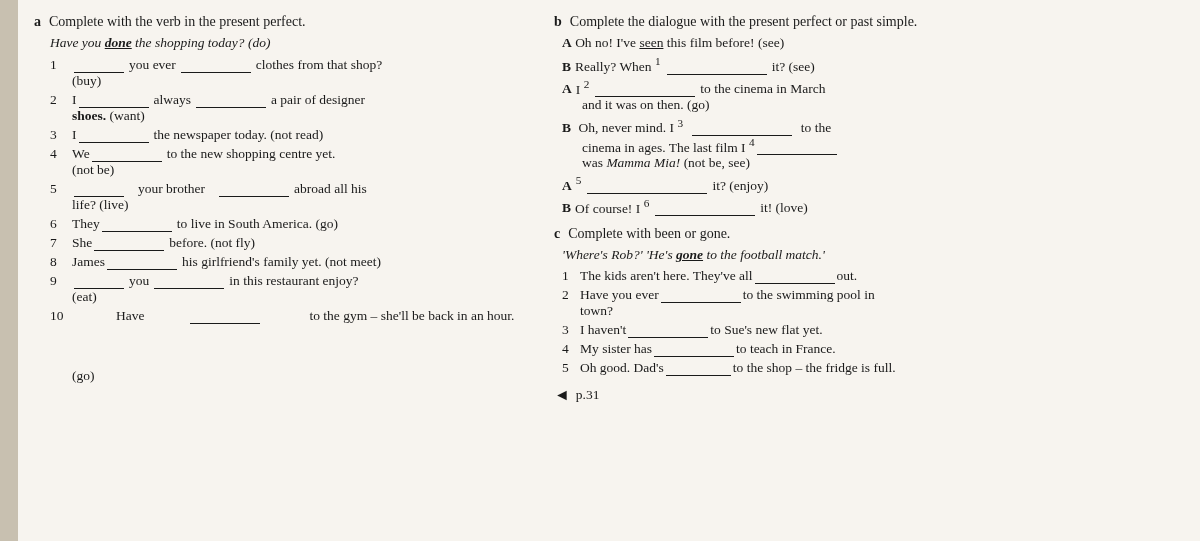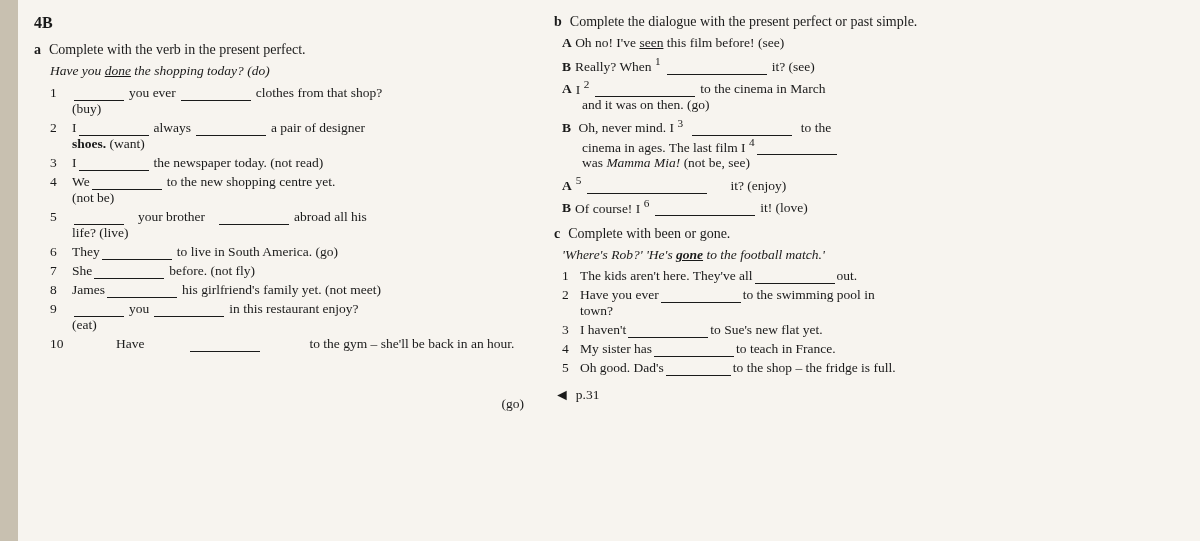--- a/index.html
+++ b/index.html
@@ -106,32 +106,31 @@
       padding-left: 16px;
     }
 
     .bold {
       font-weight: bold;
     }
 
     .example-link {
       text-decoration: underline;
       font-style: italic;
-      font-weight: normal;
+      font-weight: bold;
     }
   </style>
 </head>
 <body>
 
 <div class="page">
   <div class="left-border"></div>
   <div class="content-area">
 
     <div class="left-column">
-      <div class="top-label">4B</div>
 
       <div class="sub-section">
         <div style="display:flex; gap:8px; margin-bottom:5px;">
           <span class="bold">a</span>
           <span>Complete with the verb in the present perfect.</span>
         </div>
         <div class="example-line indent">
           <span>Have you <span class="example-link">done</span> the shopping today? (do)</span>
         </div>
 
@@ -206,21 +205,21 @@
           <span class="blank"></span>
           <span style="margin-left:3px;"> in this restaurant enjoy?</span>
           <div style="width:100%; padding-left:22px;">(eat)</div>
         </div>
 
         <div style="display:flex; margin-bottom:3px; font-size:13.5px; padding-left:16px; flex-wrap:wrap; align-items:flex-end;gap:44px;">
           <span style="min-width:22px;">10</span>
           <span>Have </span>
           <span class="blank"></span>
           <span style="margin-left:3px;"> to the gym – she'll be back in an hour.</span>
-          <div style="width:100%; padding-left:22px;text-align:right;">(go)</div>
+          <div style="width:100%; padding-left:22px;">(go)</div>
         </div>
       </div>
     </div>
 
     <div class="right-column">
 
       <div class="sub-section">
         <div style="display:flex; gap:8px; margin-bottom:5px;">
           <span class="bold">b</span>
           <span>Complete the dialogue with the present perfect or past simple.</span>
@@ -255,21 +254,21 @@
             <span>cinema in ages. The last film I <sup>4</sup></span>
             <span class="blank" style="min-width:80px; margin-left:2px;"></span>
           </div>
           <div style="padding-left:20px;">was <span class="italic">Mamma Mia!</span> (not be, see)</div>
         </div>
 
         <div style="font-size:13.5px; margin-bottom:3px; padding-left:8px; display:flex; flex-wrap:wrap; align-items:flex-end;">
           <span class="bold">A</span>
           <span style="margin:0 4px;"><sup>5</sup></span>
           <span class="blank blank-long" style="min-width:120px;"></span>
-          <span style="margin-left:21px;"> it? (enjoy)</span>
+          <span style="margin-left:3px;"> it? (enjoy)</span>
         </div>
 
         <div style="font-size:13.5px; margin-bottom:6px; padding-left:8px; display:flex; flex-wrap:wrap; align-items:flex-end;">
           <span class="bold">B</span>
           <span style="margin:0 4px;">Of course! I <sup>6</sup></span>
           <span class="blank blank-long"></span>
           <span style="margin-left:3px;"> it! (love)</span>
         </div>
       </div>
 

